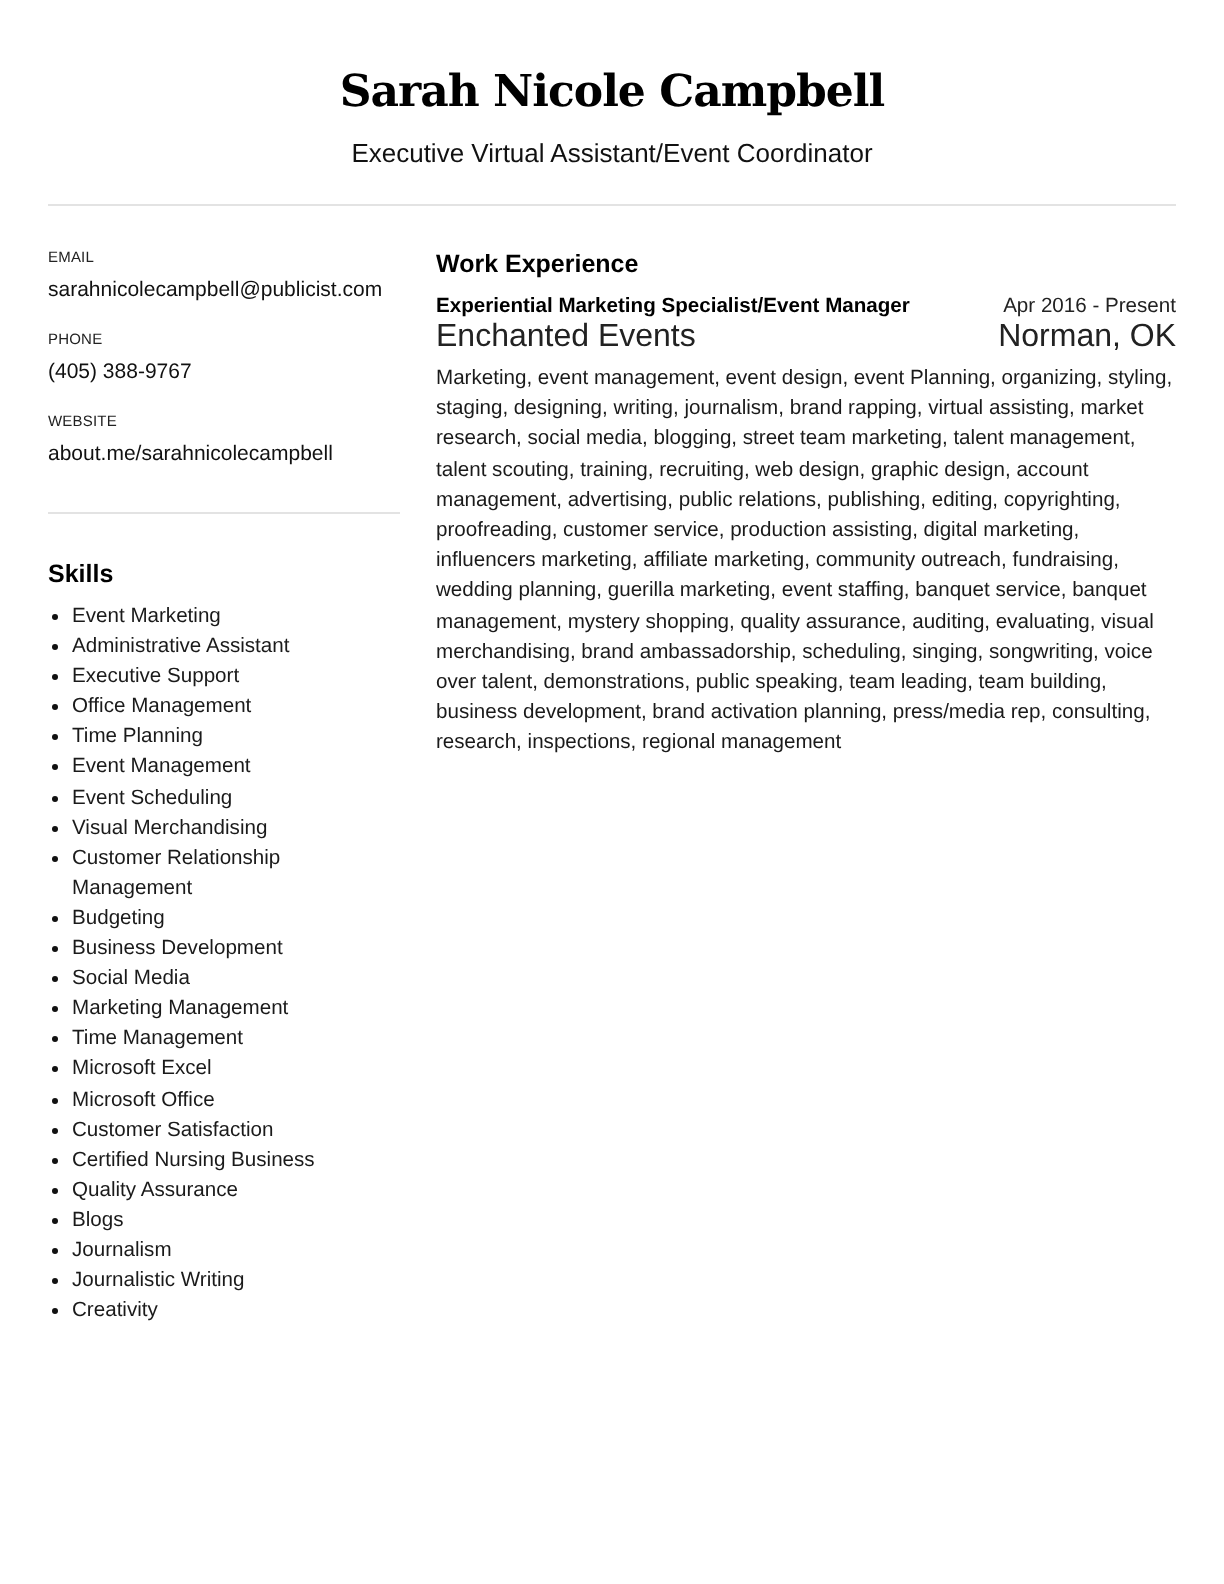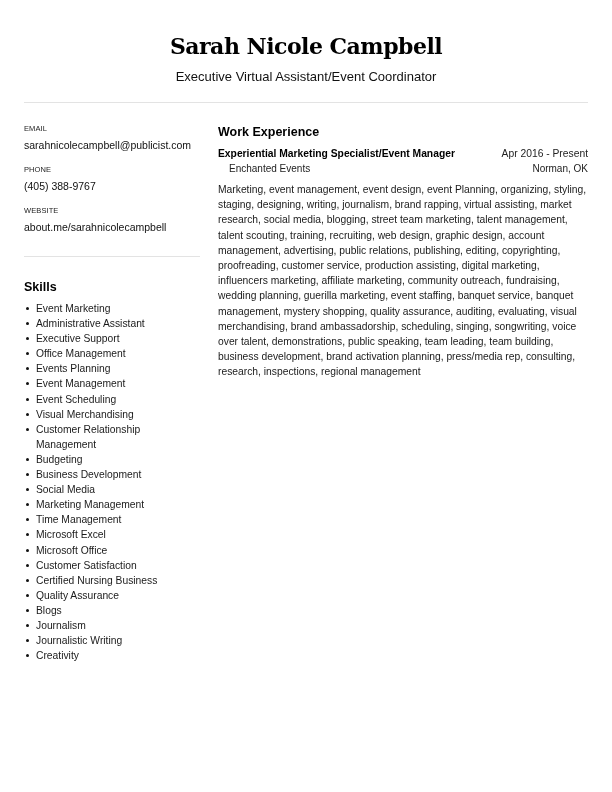--- a/index.html
+++ b/index.html
@@ -19,21 +19,21 @@
   .skills-heading { font-weight: bold; font-size: 12.5px; color: #000; margin-top: 22px; line-height: 16px; }
   .skills-list { list-style: none; margin: 6px 0 0 0; padding: 0; }
   .skills-list li { font-size: 10.3px; line-height: 15.1px; color: #1a1a1a; position: relative; padding-left: 12px; }
   .skills-list li::before { content: ""; position: absolute; left: 2px; top: 6px; width: 3px; height: 3px; border-radius: 50%; background: #111; }
 
   .main { position: absolute; top: 124px; left: 218px; width: 370px; }
   .section-heading { font-weight: bold; font-size: 12.5px; color: #000; line-height: 16px; }
   .job-row { display: flex; justify-content: space-between; align-items: flex-end; margin-top: 6px; }
   .job-title { font-weight: bold; font-size: 10.3px; color: #000; line-height: 15px; }
   .job-dates { font-size: 10.3px; color: #222; line-height: 15px; }
-  .job-company, .job-location { font-size: 10px; color: #222; line-height: 15px; margin-left: 11px; }
+  .job-company, .job-location { font-size: 16px; color: #222; line-height: 15px; }
   .job-desc { margin-top: 6px; font-size: 10.3px; line-height: 15.2px; color: #1a1a1a; }
 </style>
 </head>
 <body>
 
 <div class="header">
   <div class="name">Sarah Nicole Campbell</div>
   <div class="title">Executive Virtual Assistant/Event Coordinator</div>
 </div>
 <div class="top-divider"></div>
@@ -51,21 +51,21 @@
     <div class="contact-label">WEBSITE</div>
     <div class="contact-value">about.me/sarahnicolecampbell</div>
   </div>
   <div class="side-divider"></div>
   <div class="skills-heading">Skills</div>
   <ul class="skills-list">
     <li>Event Marketing</li>
     <li>Administrative Assistant</li>
     <li>Executive Support</li>
     <li>Office Management</li>
-    <li>Events Planning</li>
+    <li>Time Planning</li>
     <li>Event Management</li>
     <li>Event Scheduling</li>
     <li>Visual Merchandising</li>
     <li>Customer Relationship Management</li>
     <li>Budgeting</li>
     <li>Business Development</li>
     <li>Social Media</li>
     <li>Marketing Management</li>
     <li>Time Management</li>
     <li>Microsoft Excel</li>

